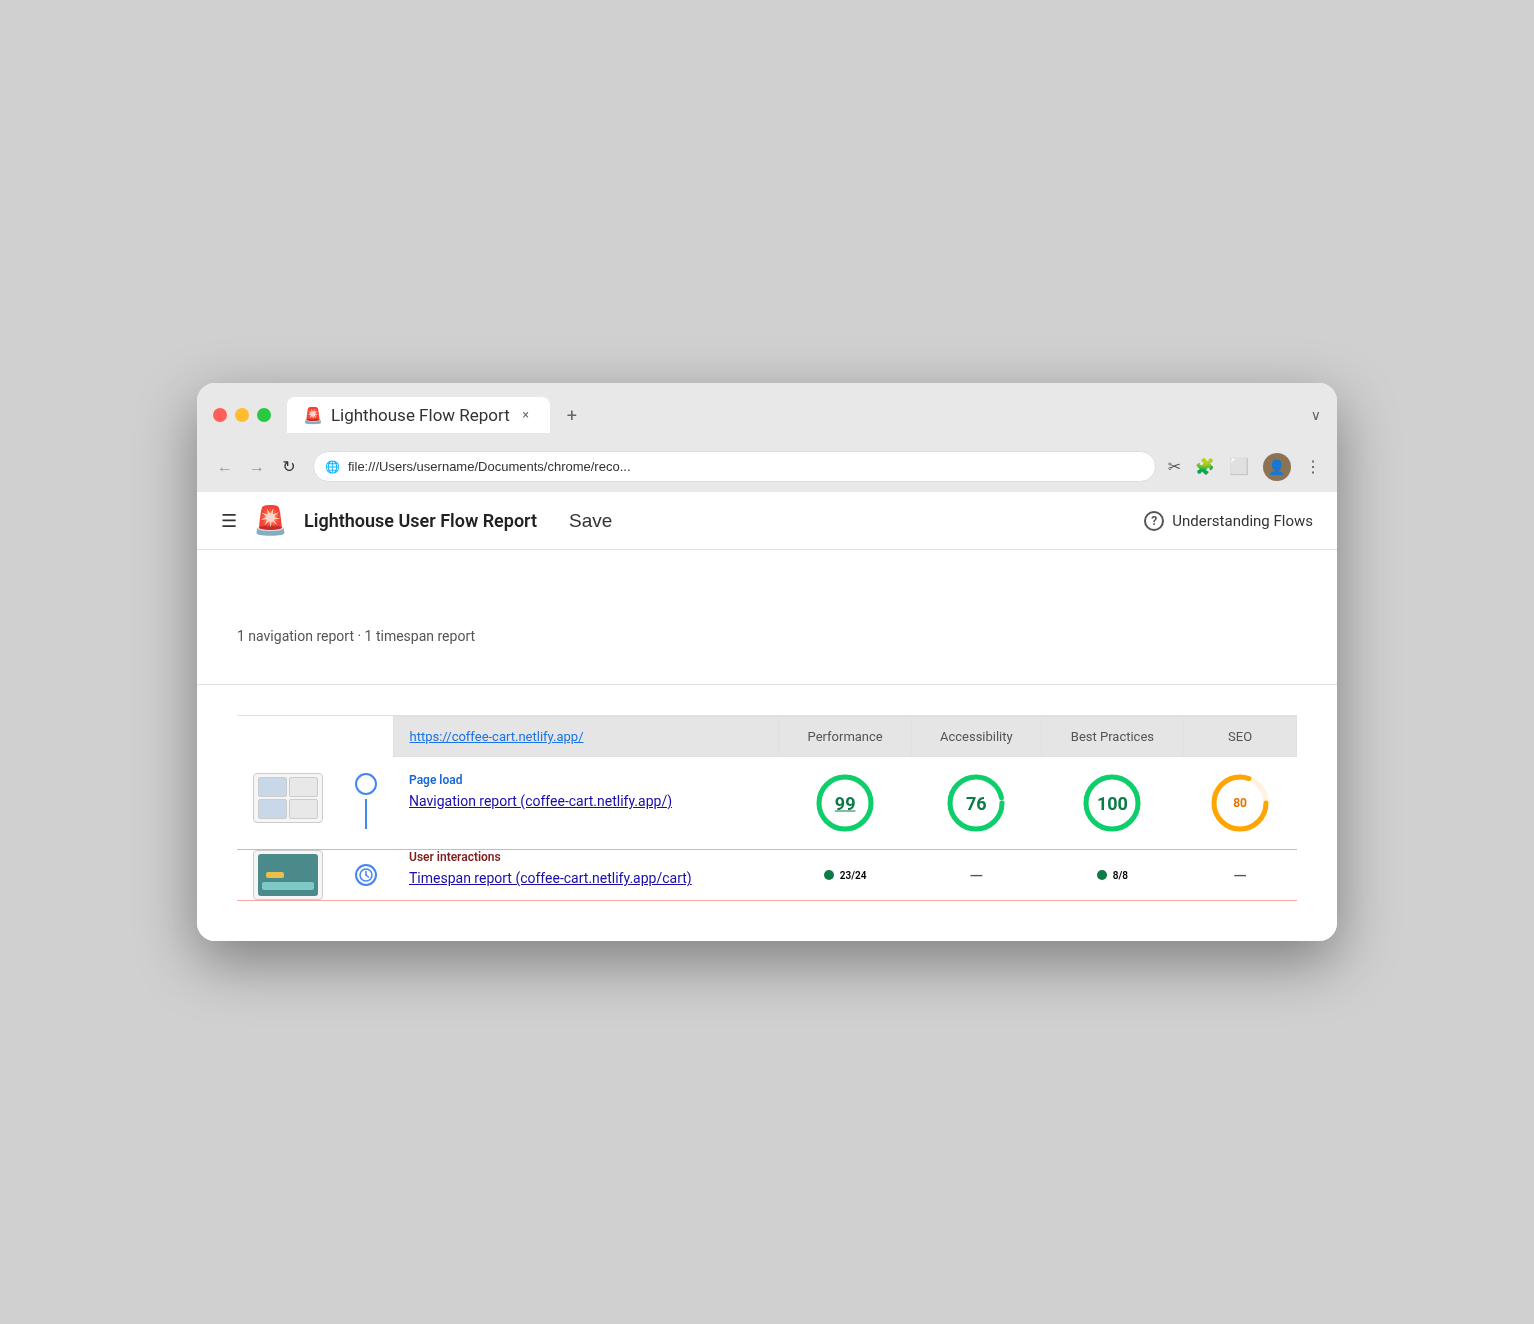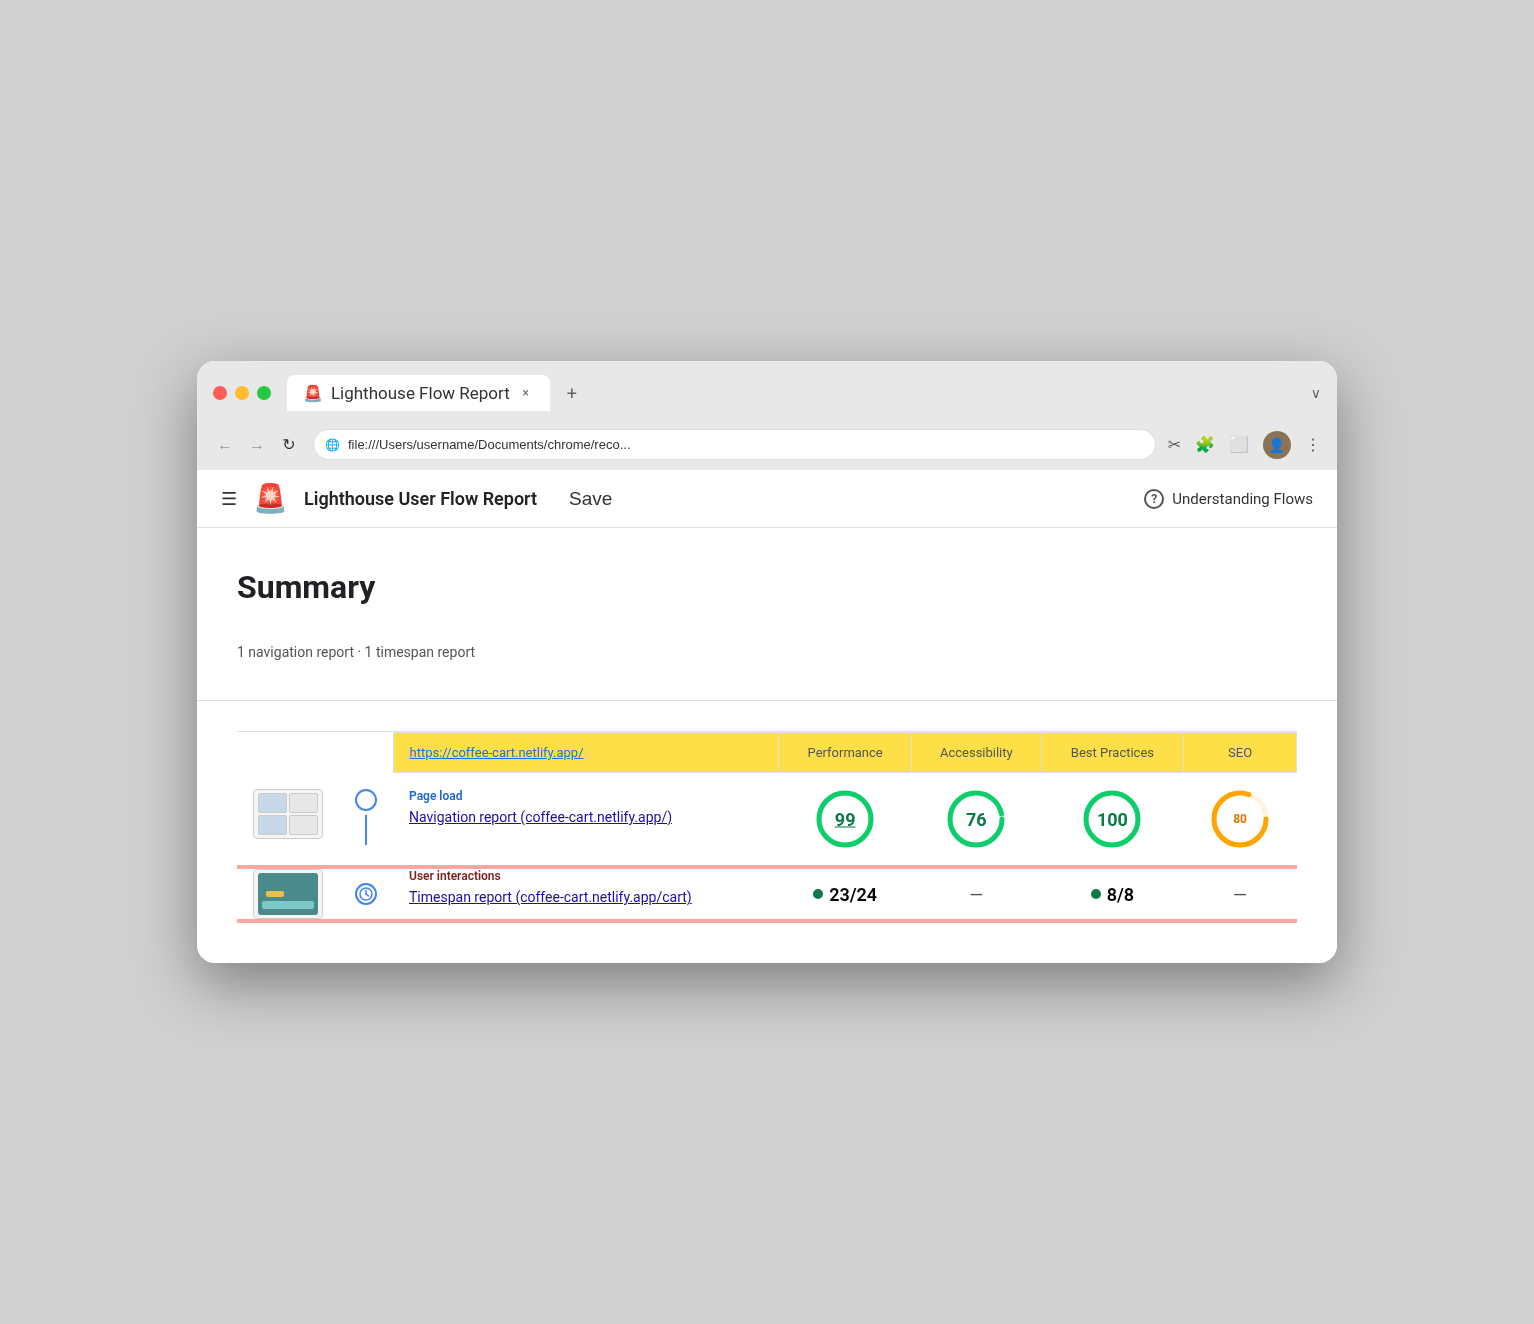--- a/index.html
+++ b/index.html
@@ -290,37 +290,37 @@
       width: 100%;
       border-collapse: collapse;
     }
 
     .reports-table th {
       padding: 12px 16px;
       font-size: 13px;
       font-weight: 400;
       color: #555;
       text-align: center;
-      background: #fde047;
+      background: #e5e5e5;
       border: 1px solid #e0e0e0;
     }
 
     .reports-table th.url-col {
       text-align: left;
     }
 
     .th-url {
       color: #1a73e8;
       text-decoration: underline;
       font-size: 13px;
     }
 
     .reports-table td {
       padding: 0 16px;
-      border-bottom: 4px solid #fca5a5;
+      border-bottom: 1px solid #fca5a5;
       vertical-align: top;
     }
 
     .row-icon-cell {
       width: 70px;
       padding: 12px 8px;
       vertical-align: middle;
     }
 
     .screenshot-thumb {
@@ -420,21 +420,21 @@
     }
 
     .score-green { color: #0a7a47; }
     .score-orange { color: #e37400; }
 
     .score-badge {
       display: flex;
       align-items: center;
       justify-content: center;
       gap: 6px;
-      font-size: 18px;
+      font-size: 10px;
       font-weight: 600;
     }
 
     .score-dot {
       width: 10px;
       height: 10px;
       border-radius: 50%;
       background: #0d7a47;
       flex-shrink: 0;
     }
@@ -532,21 +532,20 @@
       <span class="lh-logo">🚨</span>
       <span class="app-title">Lighthouse User Flow Report</span>
       <button class="save-btn">Save</button>
       <div class="understanding-flows">
         <div class="help-circle">?</div>
         <span>Understanding Flows</span>
       </div>
     </div>
 
     <div class="summary-section">
-      <h1 class="summary-title">Summary</h1>
       <p class="summary-subtitle">1 navigation report · 1 timespan report</p>
     </div>
 
     <div class="reports-section">
       <hr class="reports-divider">
 
       <table class="reports-table">
         <thead>
           <tr>
             <th style="background:white;border:none;width:80px;"></th>

